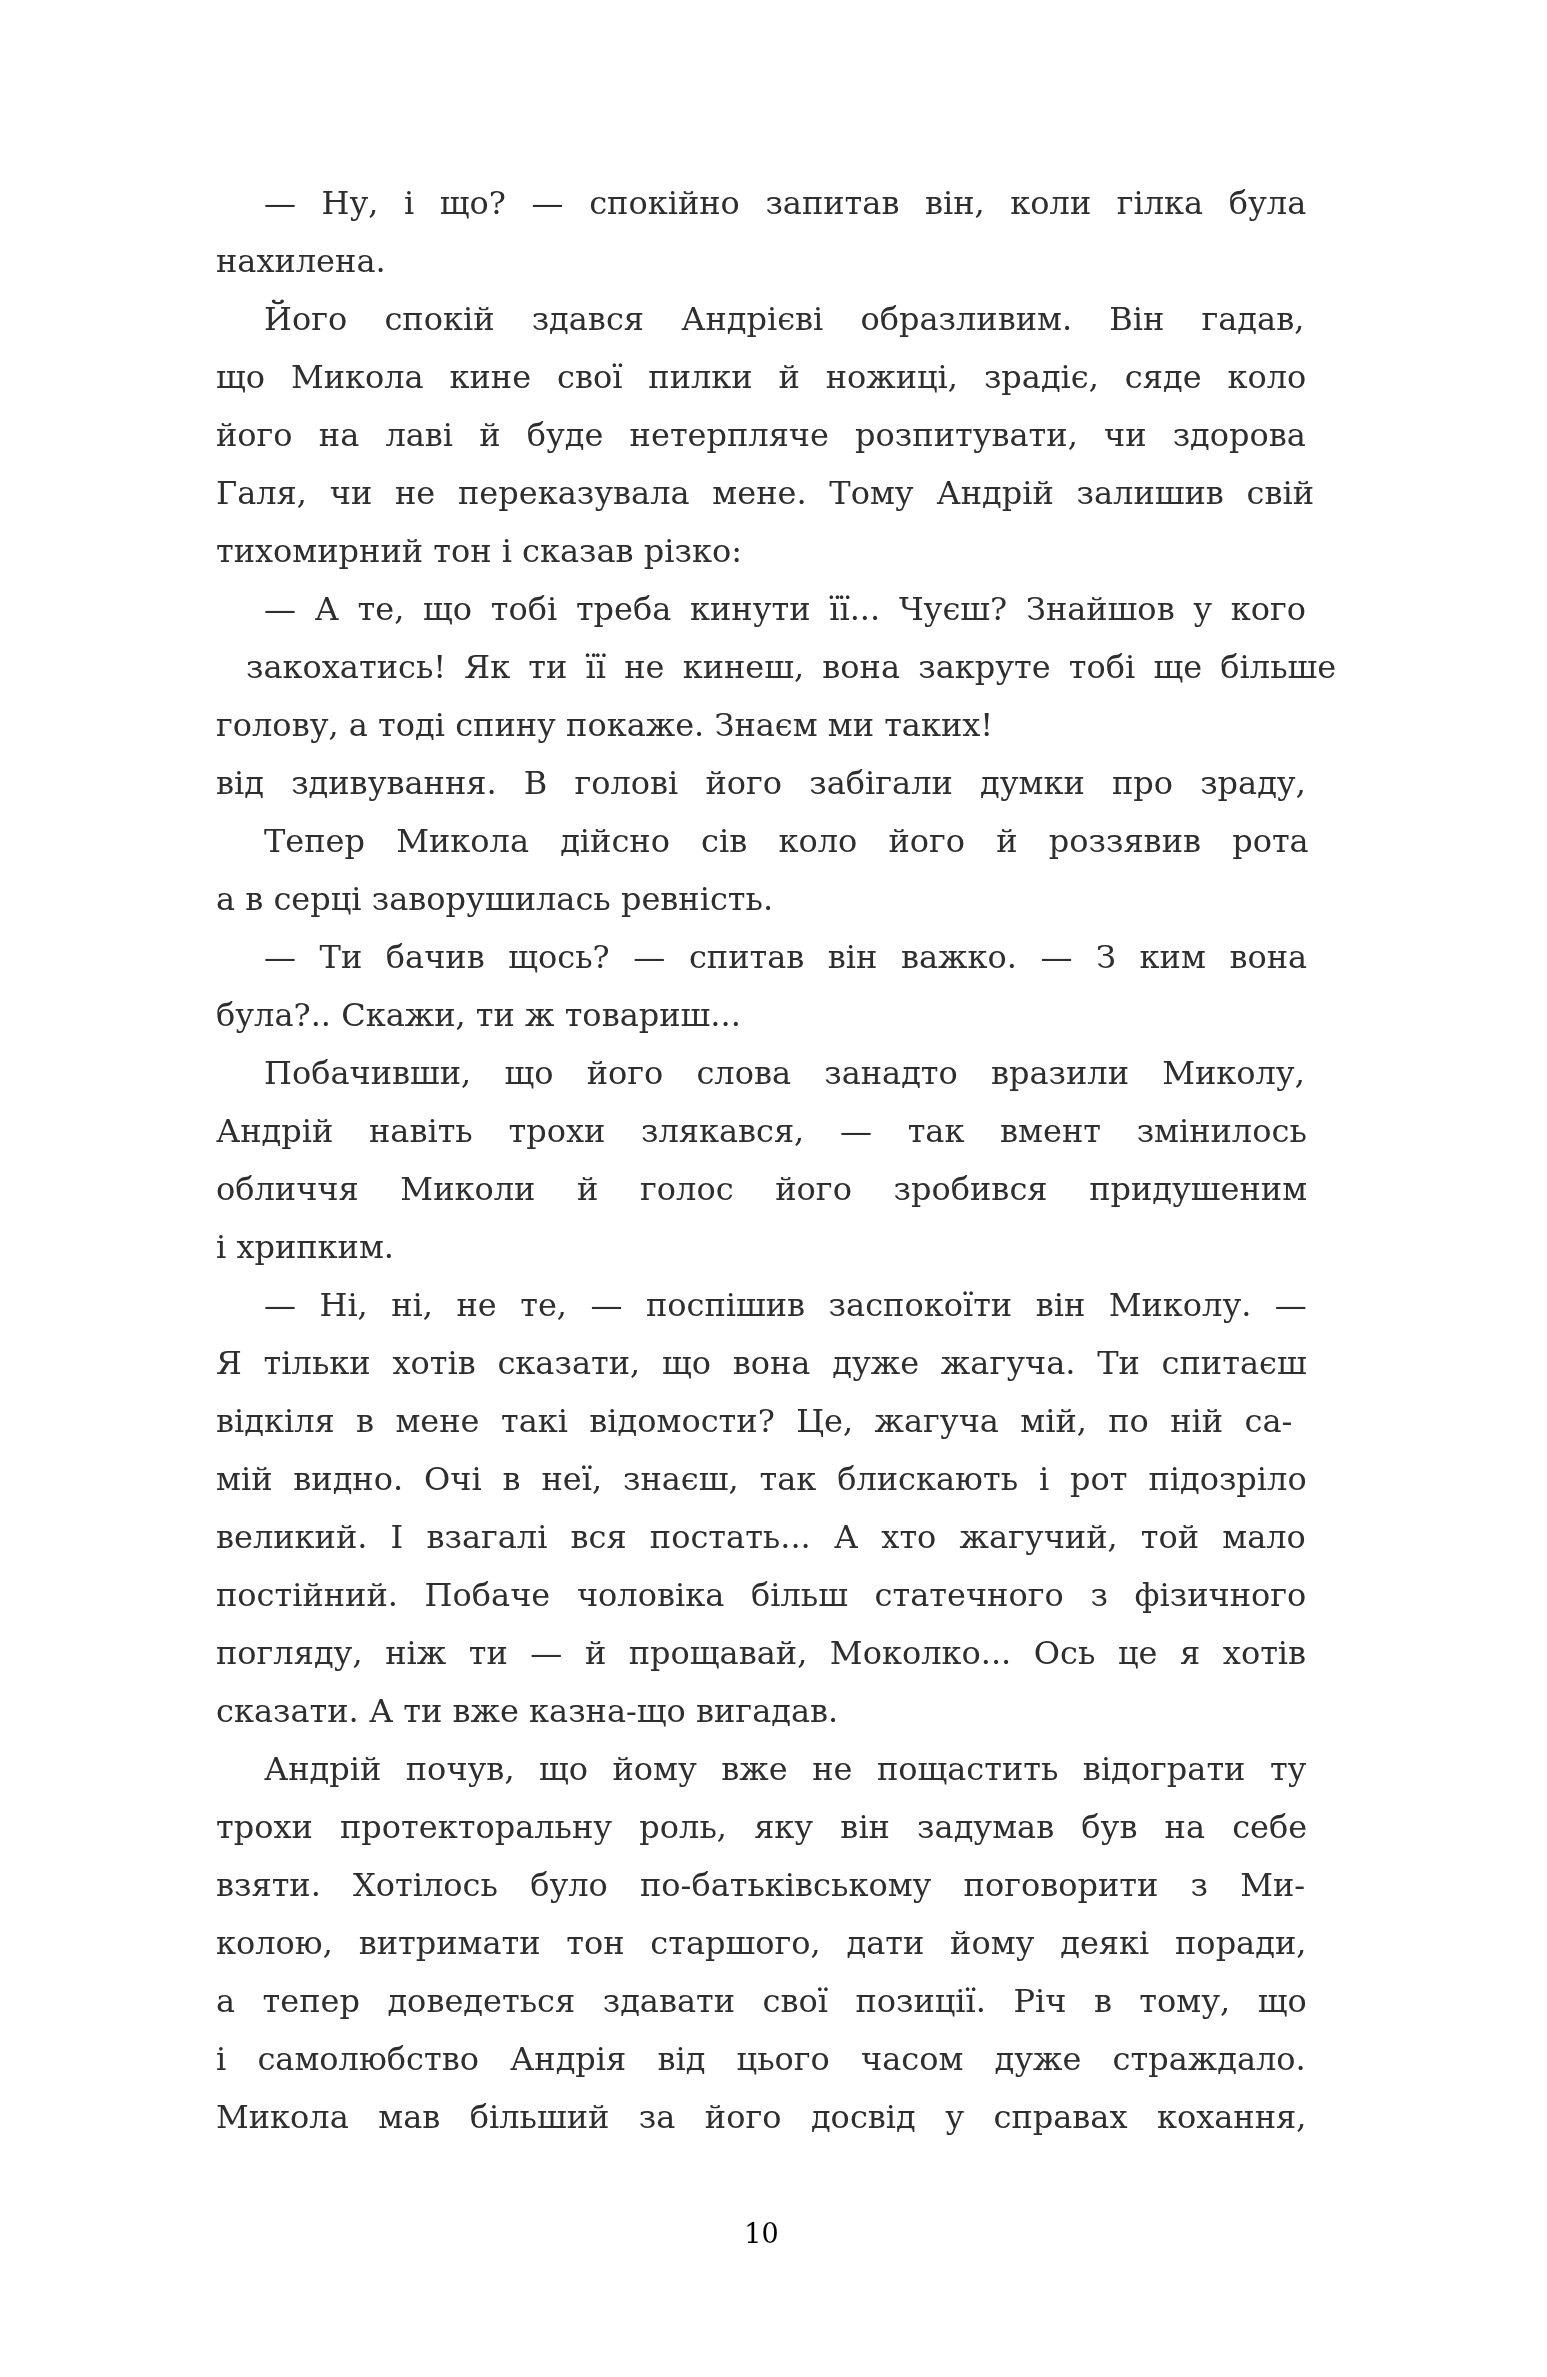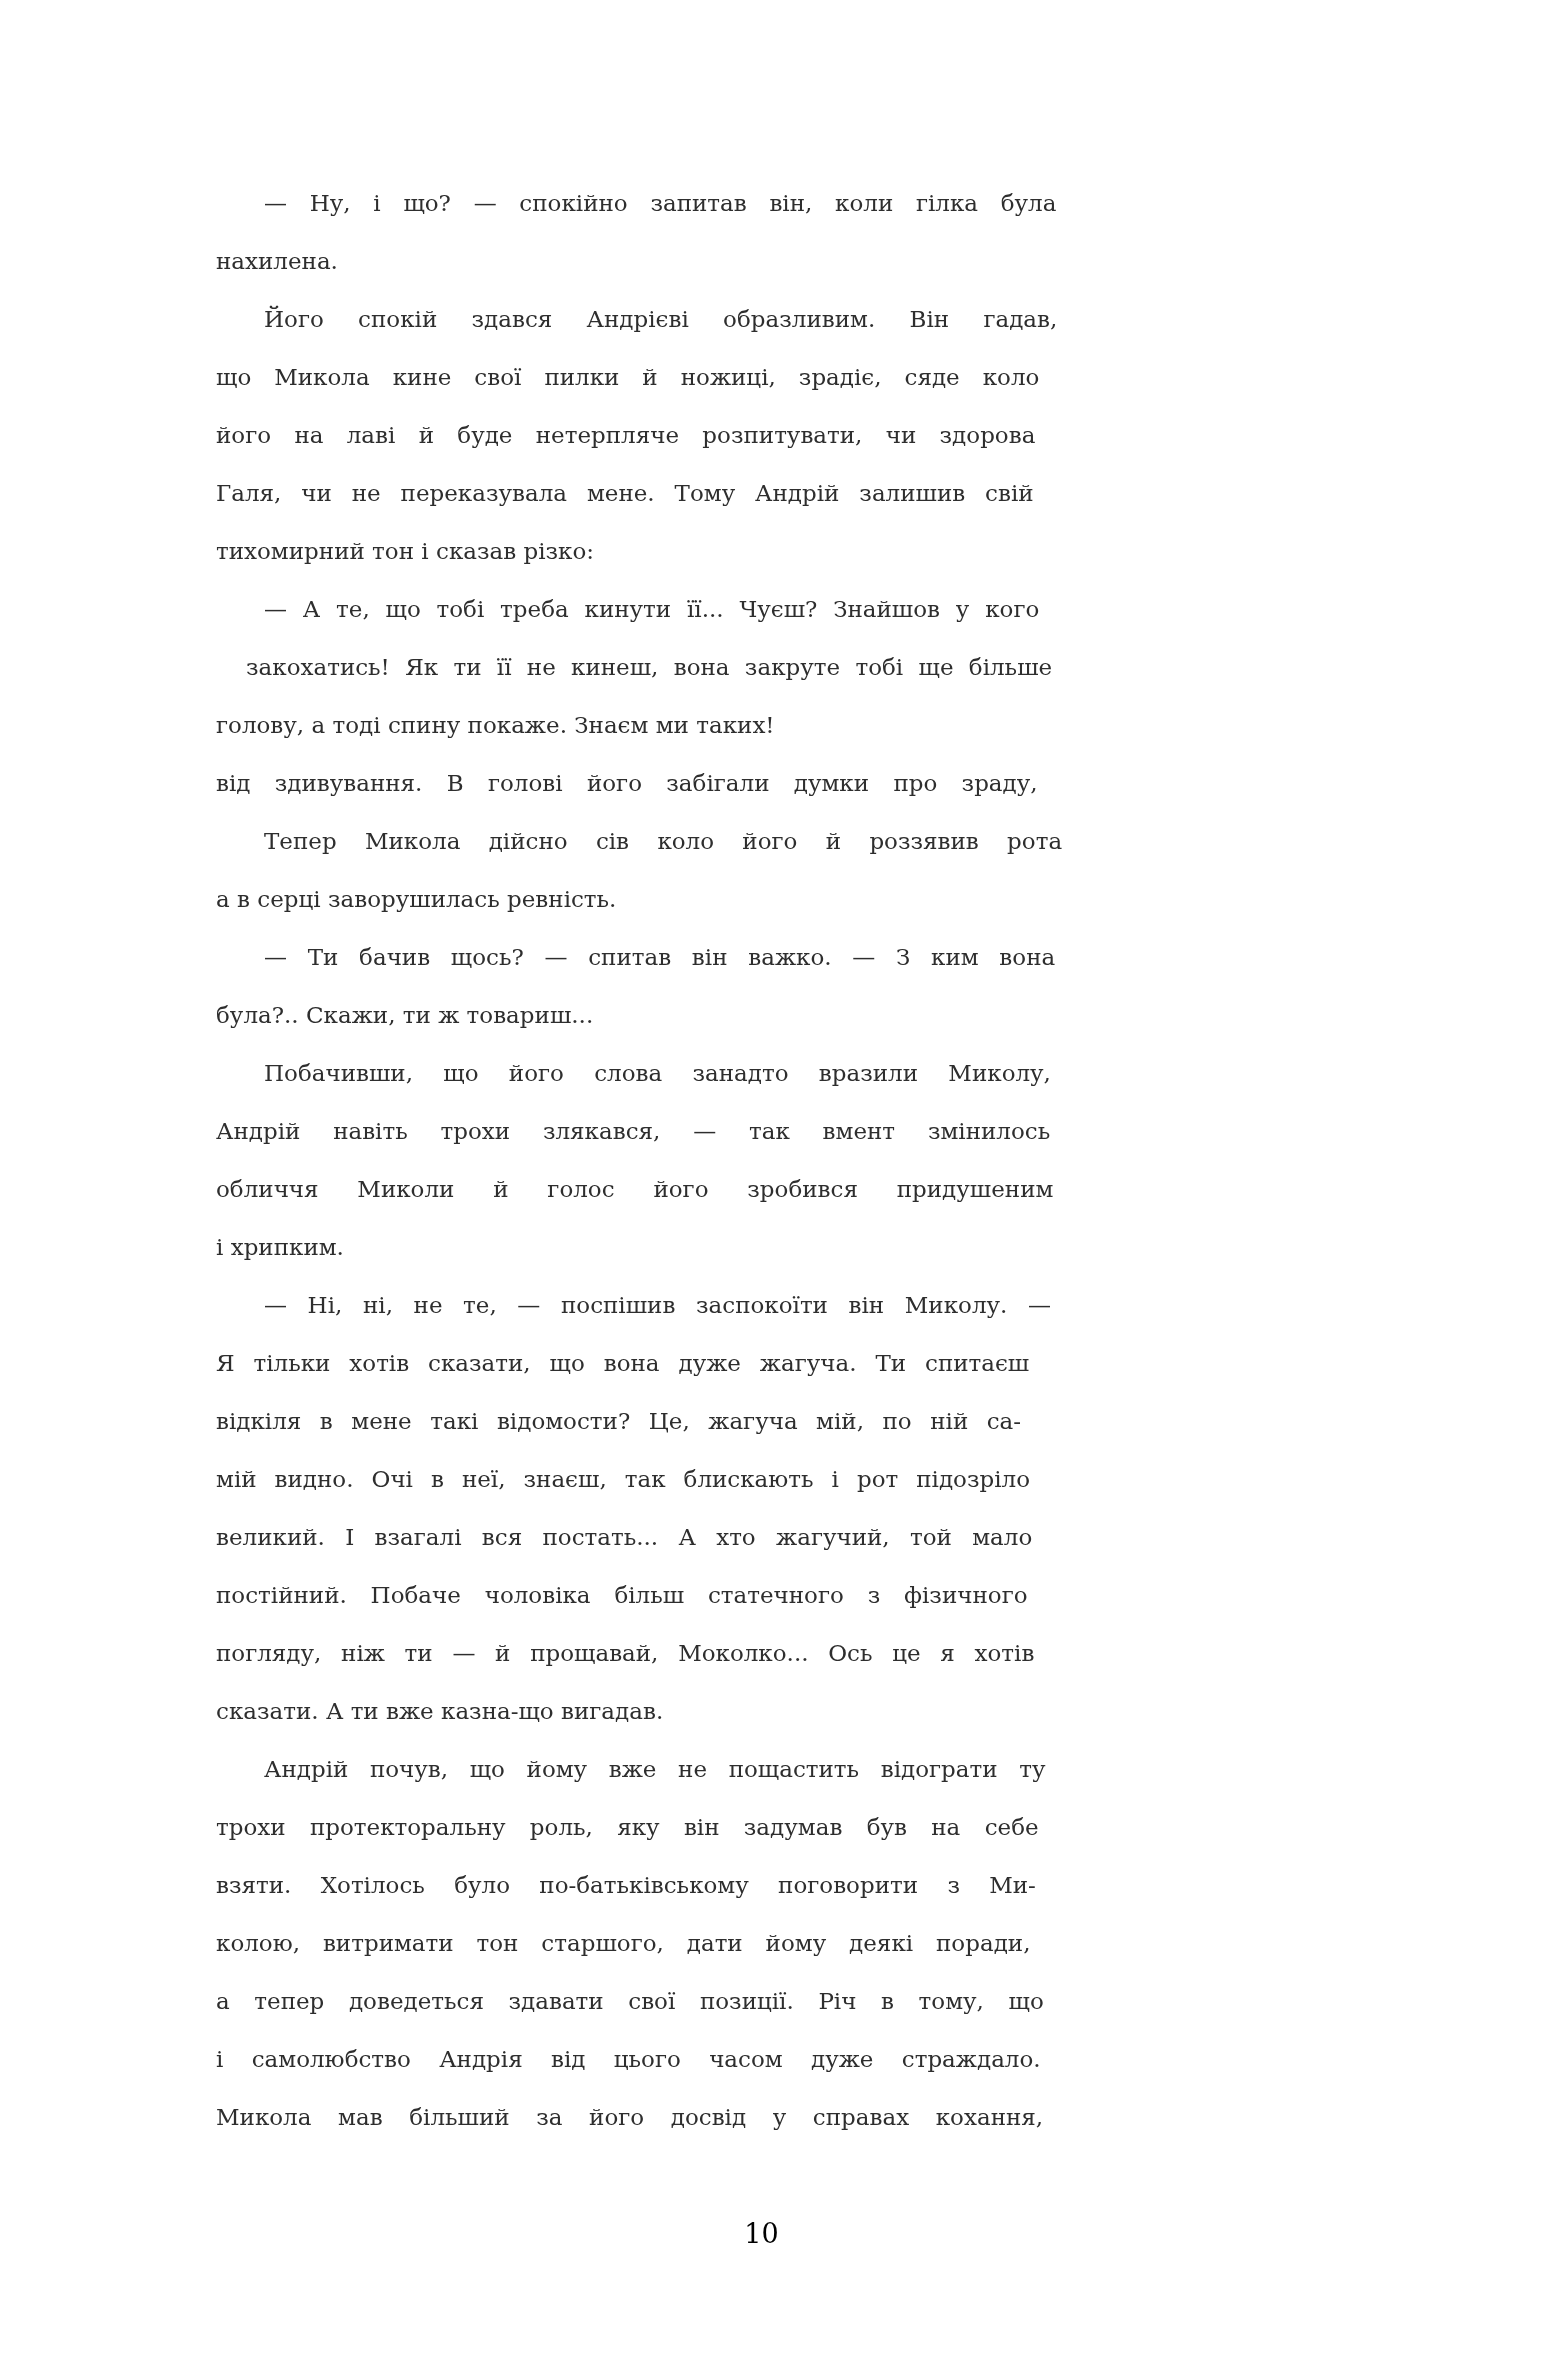--- a/index.html
+++ b/index.html
@@ -25,21 +25,21 @@
       position: absolute;
       left: 216px;
       top: 174px;
       width: 1098px;
     }
     .line {
       display: block;
       height: 58px;
       line-height: 58px;
       font-family: "DejaVu Serif", serif;
-      font-size: 23px;
+      font-size: 32px;
       color: #2e2e2e;
       white-space: nowrap;
       text-align: justify;
       text-align-last: justify;
       letter-spacing: 0.2px;
       word-spacing: 0px;
       overflow: visible;
     }
     .line.indent {
       padding-left: 48px;

